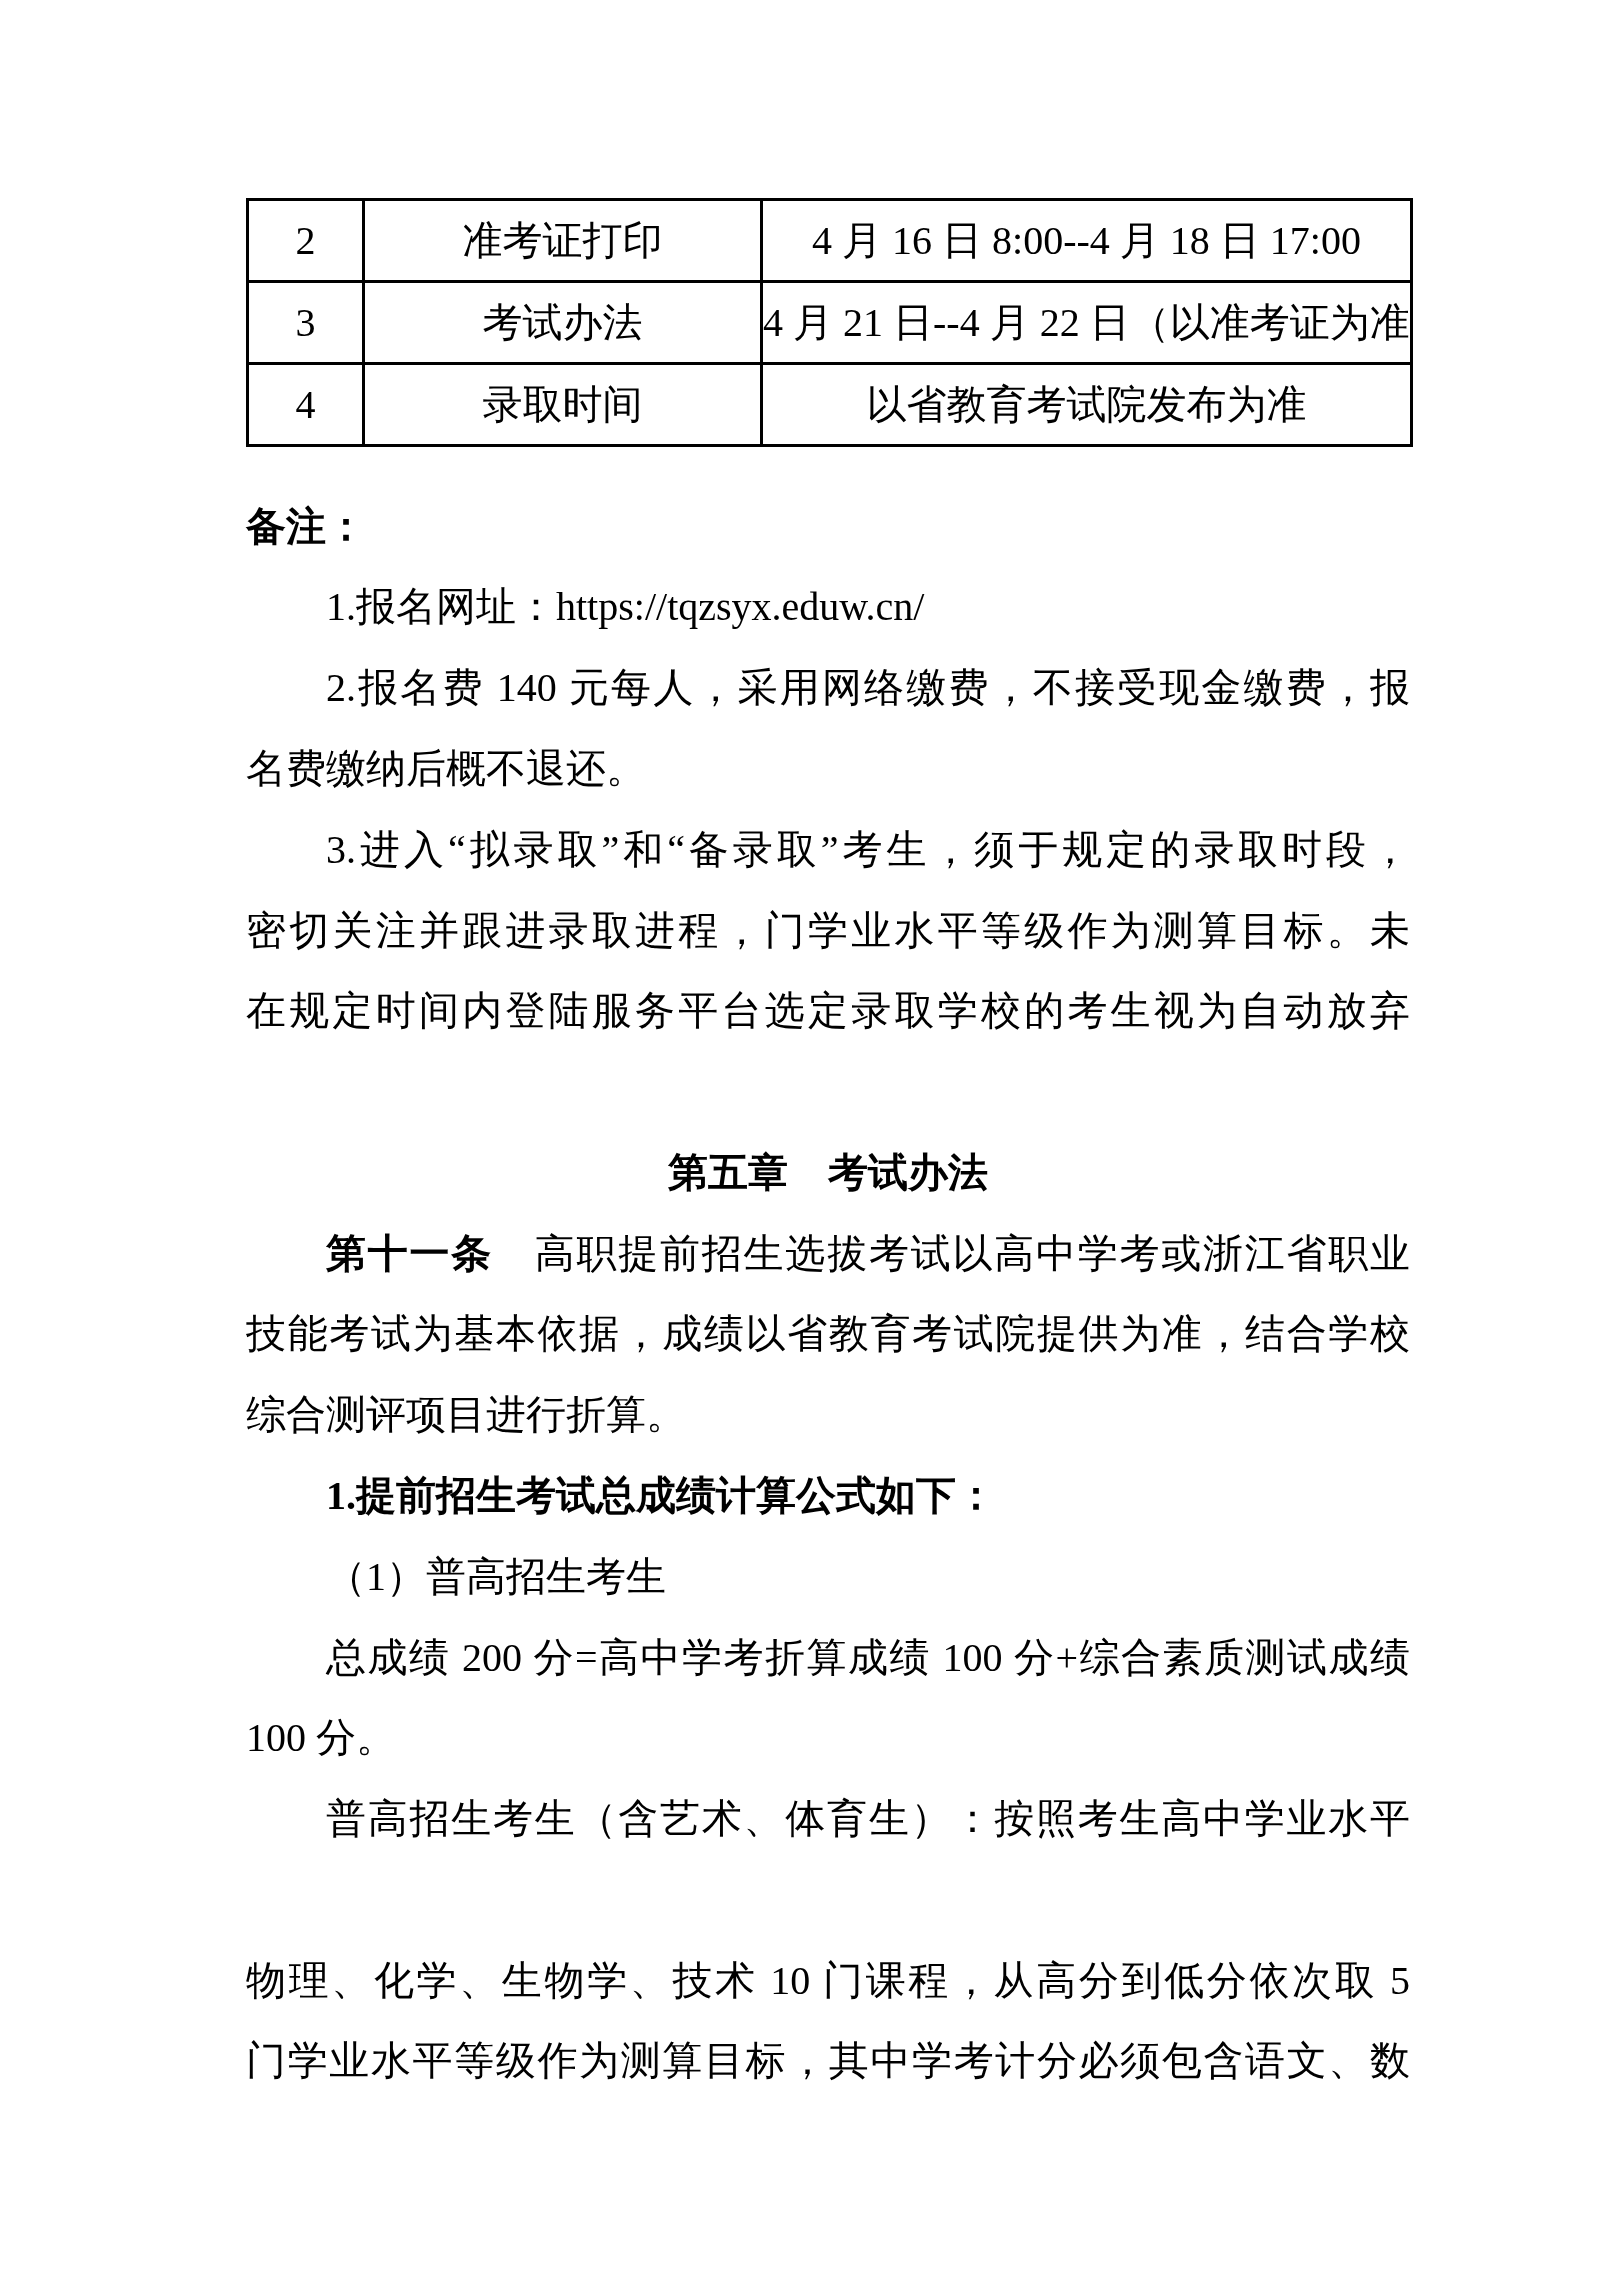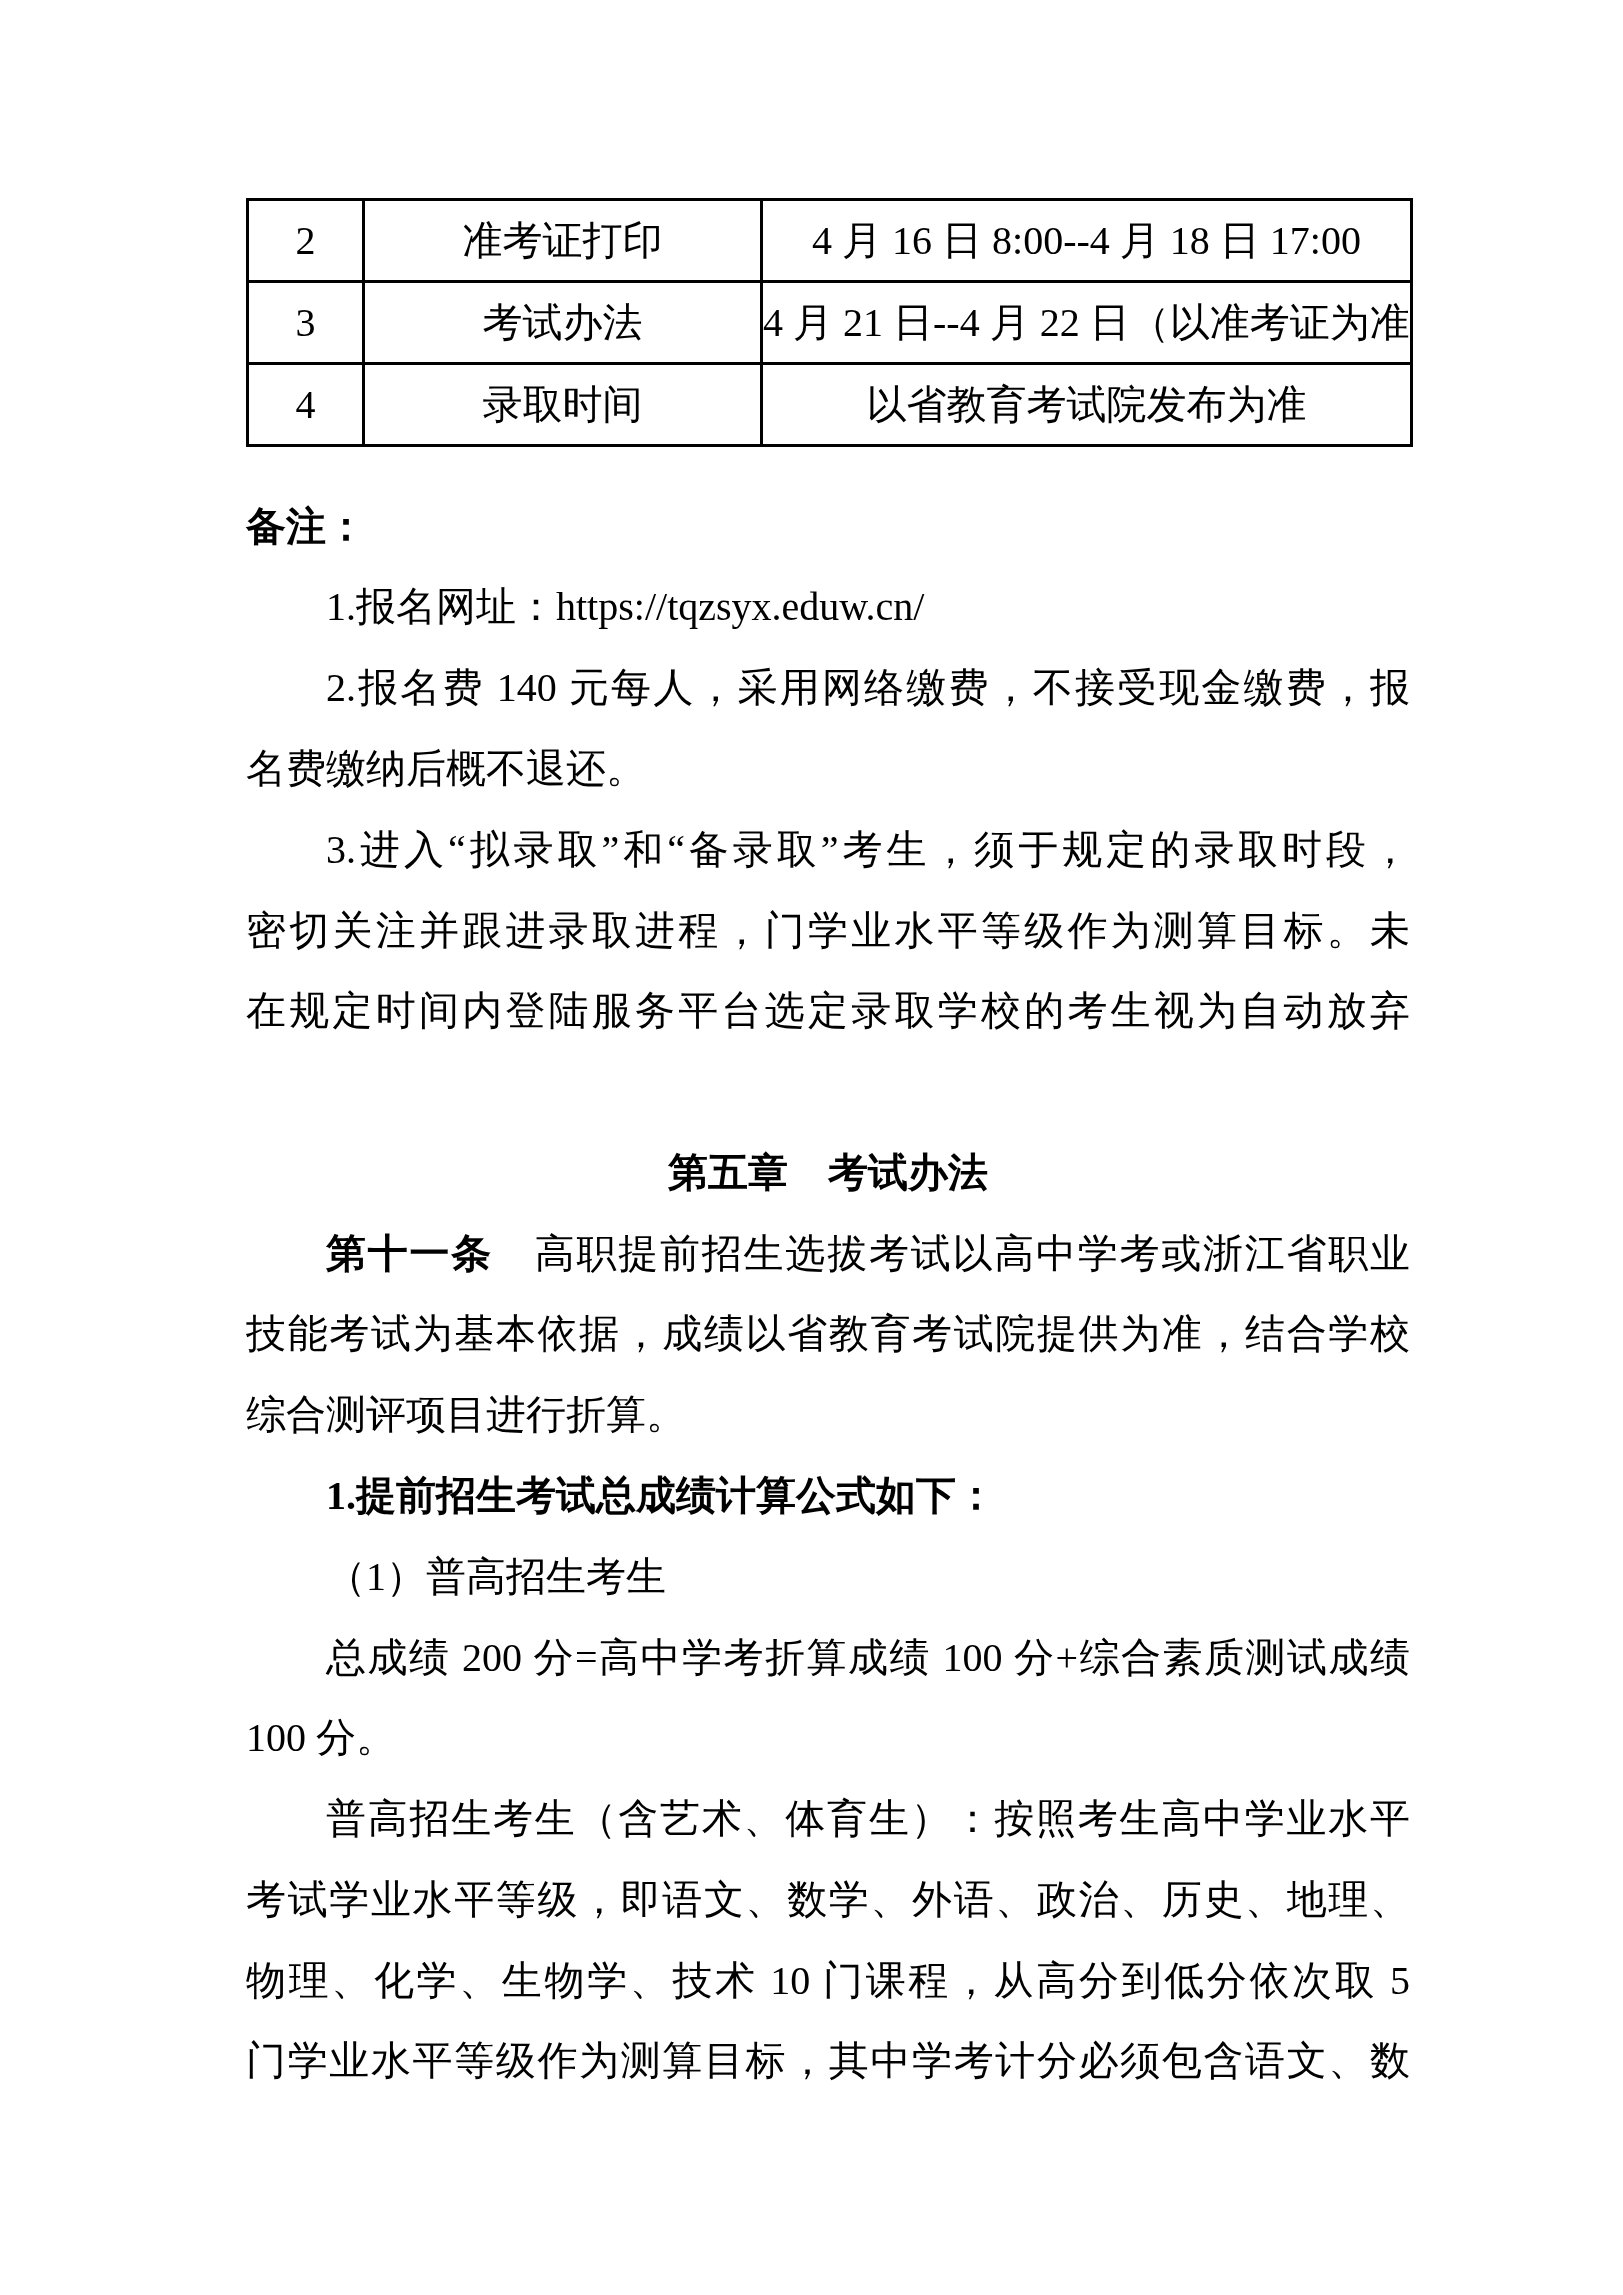--- a/index.html
+++ b/index.html
@@ -142,23 +142,20 @@
   </div>
 
   <div class="line" style="top:1697px">
     <span>100 分。</span>
   </div>
 
   <div class="line ind2 fill" style="top:1778px">
     <span>普高招生考生（含艺术、体育生）：按照考生高中学业水平</span>
   </div>
 
-  <div class="line fill" style="top:1859px">
-    <span>考试学业水平等级，即语文、数学、外语、政治、历史、地理、</span>
-  </div>
 
   <div class="line fill" style="top:1940px">
     <span>物理、化学、生物学、技术 10 门课程，从高分到低分依次取 5</span>
   </div>
 
   <div class="line fill" style="top:2020px">
     <span>门学业水平等级作为测算目标，其中学考计分必须包含语文、数</span>
   </div>
 
 </div>

